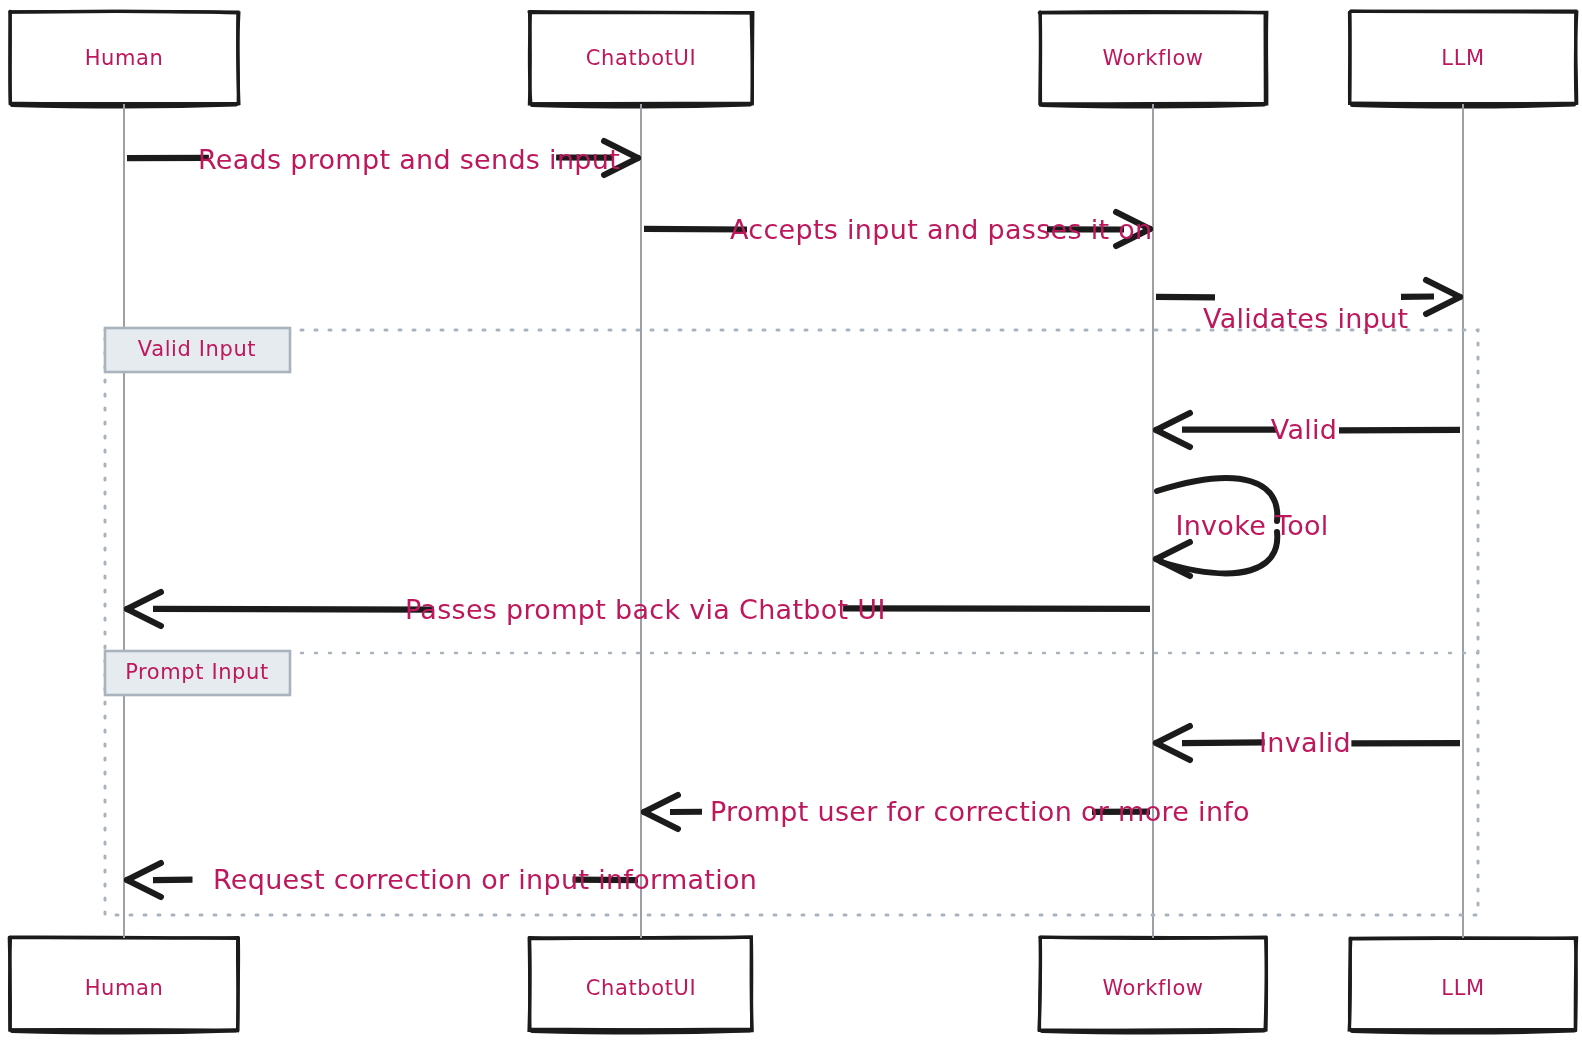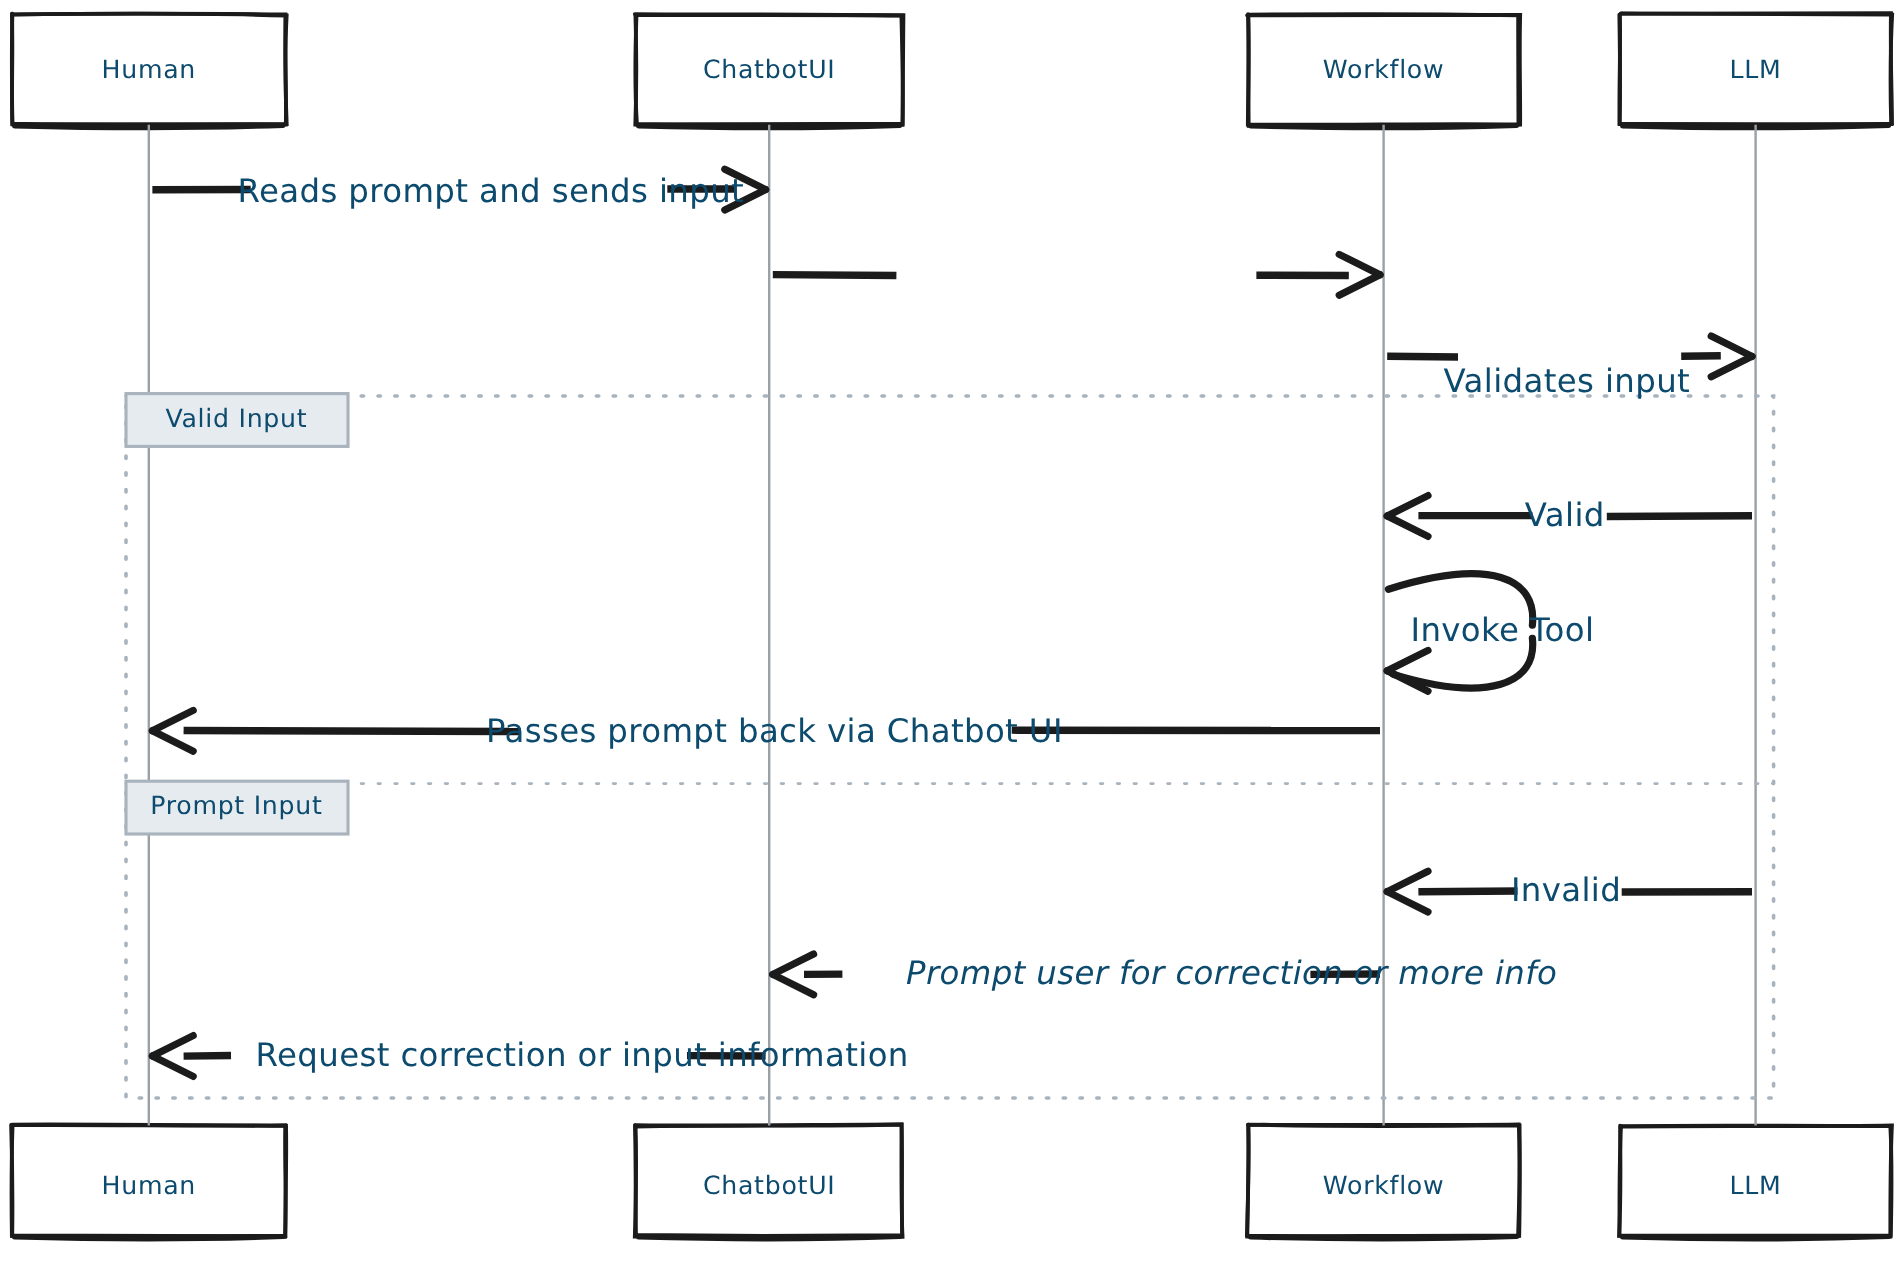--- a/index.html
+++ b/index.html
@@ -1,19 +1,19 @@
 <!DOCTYPE html>
 <html><head>
 <meta charset="utf-8">
 <style>
   html,body{margin:0;padding:0;background:#ffffff;}
   body{font-family:"DejaVu Sans", sans-serif;}
   #stage{position:relative;width:1582px;height:1053px;background:#ffffff;overflow:hidden;}
   #stage svg{position:absolute;left:0;top:0;}
-  .lbl{position:absolute;font-family:"DejaVu Sans", sans-serif;color:#0c4a6e;
+  .lbl{position:absolute;font-family:"DejaVu Sans", sans-serif;color:#be185d;
        white-space:pre;line-height:1.18;}
   .actor-label{font-size:21px;letter-spacing:.6px;text-align:center;}
   .msg-label{font-size:27px;letter-spacing:.3px;text-align:center;}
   .block-label{font-size:21px;letter-spacing:.6px;text-align:center;}
   .ctr{transform:translate(-50%,-50%);}
 </style>
 </head>
 <body>
 
 <div id="stage">
@@ -104,21 +104,22 @@
 
   <div class="lbl actor-label ctr" style="left:124px;top:988px;">Human</div>
   <div class="lbl actor-label ctr" style="left:641px;top:988px;">ChatbotUI</div>
   <div class="lbl actor-label ctr" style="left:1153px;top:988px;">Workflow</div>
   <div class="lbl actor-label ctr" style="left:1463px;top:988px;">LLM</div>
 
   <div class="lbl block-label ctr" style="left:197px;top:349px;">Valid Input</div>
   <div class="lbl block-label ctr" style="left:197px;top:672px;">Prompt Input</div>
 
   <div class="lbl msg-label ctr" style="left:383px;top:160px;width:370px;">Reads prompt and sends input</div>
+  <div class="lbl msg-label ctr" style="left:895px;top:230px;width:330px;">Accepts input and passes it on</div>
   <div class="lbl msg-label ctr" style="left:1298px;top:297px;width:190px;margin-top:22px;">Validates input</div>
   <div class="lbl msg-label ctr" style="left:1304px;top:430px;width:110px;">Valid</div>
   <div class="lbl msg-label ctr" style="left:1252px;top:526px;width:180px;">Invoke Tool</div>
   <div class="lbl msg-label ctr" style="left:640px;top:610px;width:470px;">Passes prompt back via Chatbot UI</div>
   <div class="lbl msg-label ctr" style="left:1305px;top:743px;width:130px;">Invalid</div>
-  <div class="lbl msg-label ctr" style="left:940px;top:812px;width:370px;font-style:italic;">Prompt user for correction or more info</div>
+  <div class="lbl msg-label ctr" style="left:895px;top:812px;width:370px;">Prompt user for correction or more info</div>
   <div class="lbl msg-label ctr" style="left:383px;top:880px;width:340px;">Request correction or input information</div>
 
 </div>
 
 </body></html>

